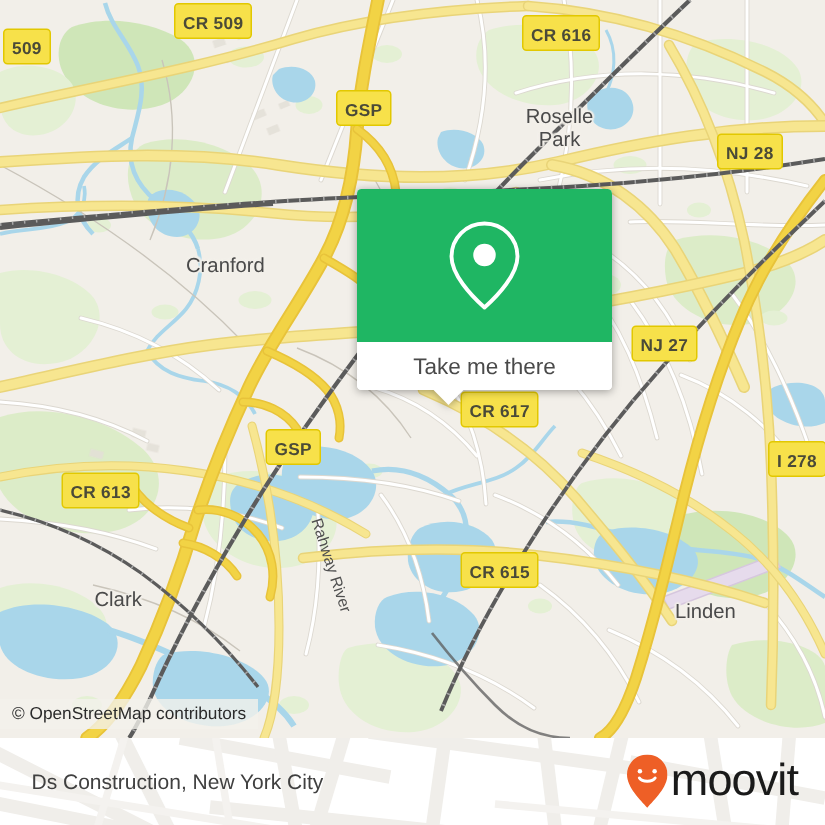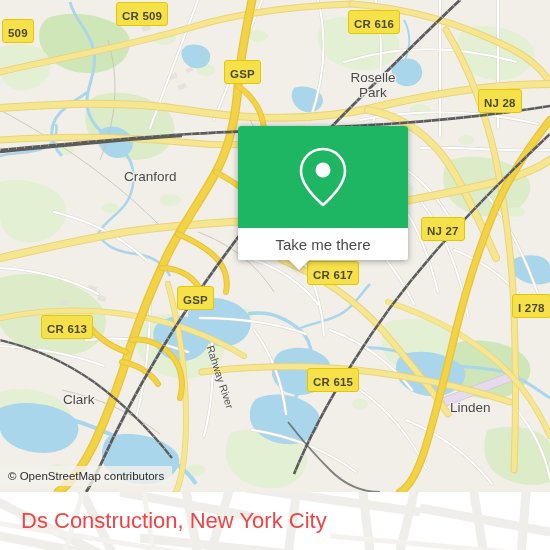--- a/index.html
+++ b/index.html
@@ -151,22 +151,22 @@
     left: 0; top: -14px;
     opacity: 1;
   }
   #bottom-title {
     position: absolute;
     left: 21px;
     top: 0;
     height: 58px;
     display: flex;
     align-items: center;
-    color: #ef4444;
-    font-size: 22px;
+    color: #404040;
+    font-size: 14px;
     font-family: "Liberation Sans", sans-serif;
     white-space: nowrap;
   }
   #brand {
     position: absolute;
     right: 18px;
     top: 0;
     height: 58px;
     display: flex;
     align-items: center;
@@ -535,15 +535,24 @@
       <g stroke="#f4f2ef" fill="none" stroke-width="5">
         <path d="M-10,44 L190,76"></path>
         <path d="M330,58 L550,78"></path>
         <path d="M90,-10 L60,90"></path>
         <path d="M140,-10 L156,90"></path>
       </g>
     </svg>
 
     <div id="bottom-title">Ds Construction, New York City</div>
 
+    <div id="brand">
+      <svg width="27" height="36" viewBox="0 0 27 36" xmlns="http://www.w3.org/2000/svg">
+        <path d="M13.5 0 C6 0 0 6 0 13.4 C0 22 9 30.5 13.5 35.5 C18 30.5 27 22 27 13.4 C27 6 21 0 13.5 0 Z" fill="#ee5f26"></path>
+        <circle cx="8.6" cy="11.2" r="1.5" fill="#ffffff"></circle>
+        <circle cx="18.4" cy="11.2" r="1.5" fill="#ffffff"></circle>
+        <path d="M8.2 15.6 C10.2 18.6 16.8 18.6 18.8 15.6" fill="none" stroke="#ffffff" stroke-width="1.9" stroke-linecap="round"></path>
+      </svg>
+      <span id="brand-text">moovit</span>
+    </div>
   </div>
 
 </div>
 
 </body></html>

